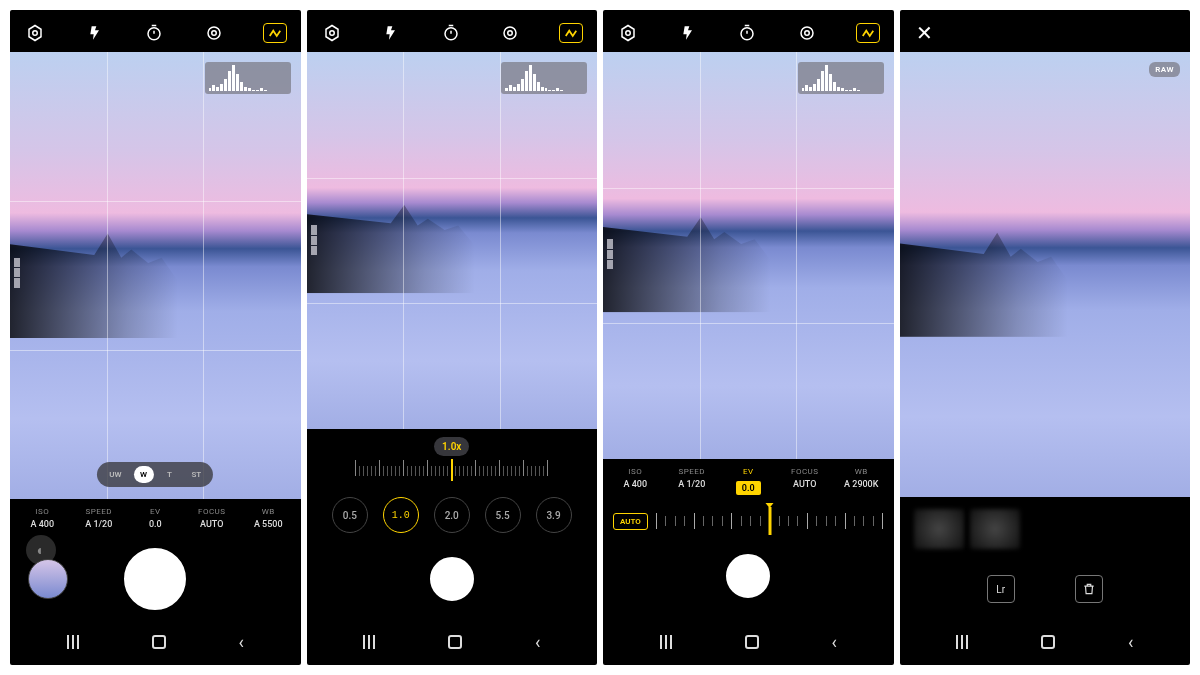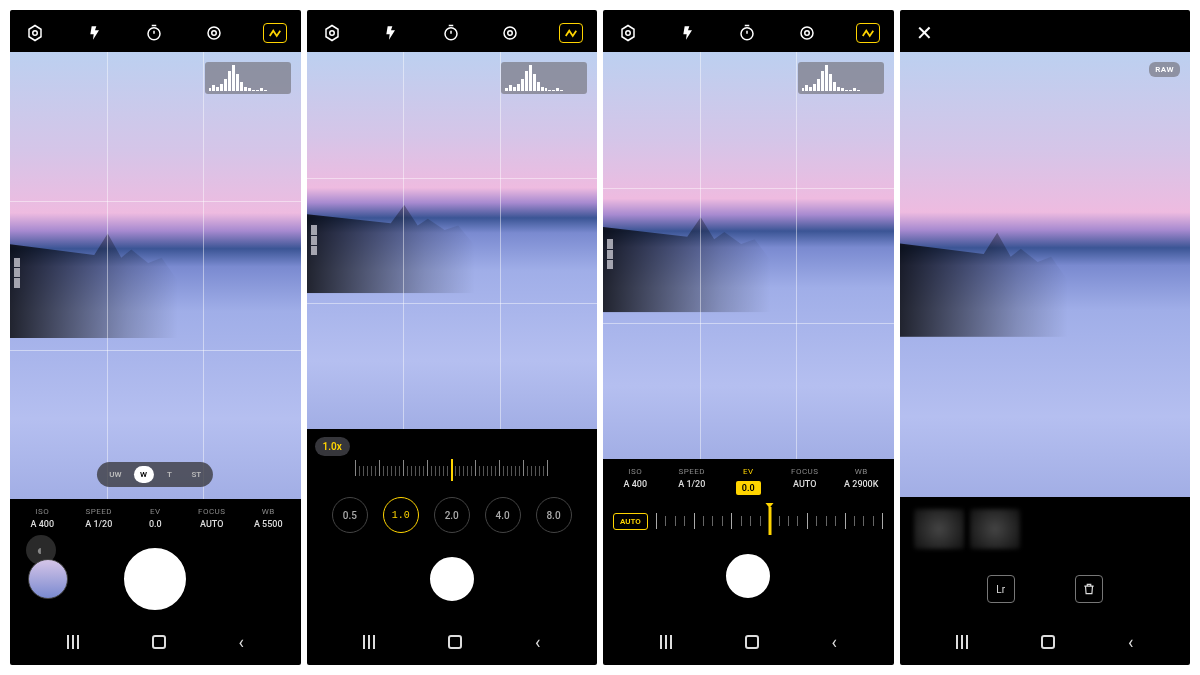--- a/index.html
+++ b/index.html
@@ -117,22 +117,22 @@
     border: 1px solid #444;
   }
   .mode-btn {
     position: absolute; left: 16px;
     width: 30px; height: 30px; border-radius: 50%;
     background: #2a2a2a; display:flex; align-items:center; justify-content:center;
     color:#888; font-size: 14px;
   }
   .mode-btn.small { bottom: 100px; }
   .ruler {
-    height: 50px; position: relative; margin: 8px 8px 0;
-    display: flex; flex-direction: column; align-items: flex-start;
+    height: 50px; position: relative; margin: 8px 0 0;
+    display: flex; flex-direction: column; align-items: center;
   }
   .zoom-badge {
     background: rgba(60,60,65,0.9); color: #ffd400;
     font-size: 10px; font-weight: 600; padding: 4px 8px;
     border-radius: 12px; margin-bottom: 2px;
   }
   .ticks {
     display: flex; justify-content: center; gap: 3px;
     width: 100%; padding: 0 20px; height: 18px; align-items:flex-end;
   }
@@ -450,22 +450,22 @@
           <span></span>
           <span></span>
           <span></span>
           <span class="major"></span>
         </div>
     </div>
     <div class="zoom-presets">
       <div class="zp">0.5</div>
       <div class="zp sel">1.0</div>
       <div class="zp">2.0</div>
-      <div class="zp">4.0</div>
-      <div class="zp">8.0</div>
+      <div class="zp">5.5</div>
+      <div class="zp">3.9</div>
     </div>
     <div class="shutter-row">
       <div class="shutter small"></div>
     </div>
   </div>
 
   <div class="navbar">
     <div class="nav-recent">
         <span></span>
         <span></span>

